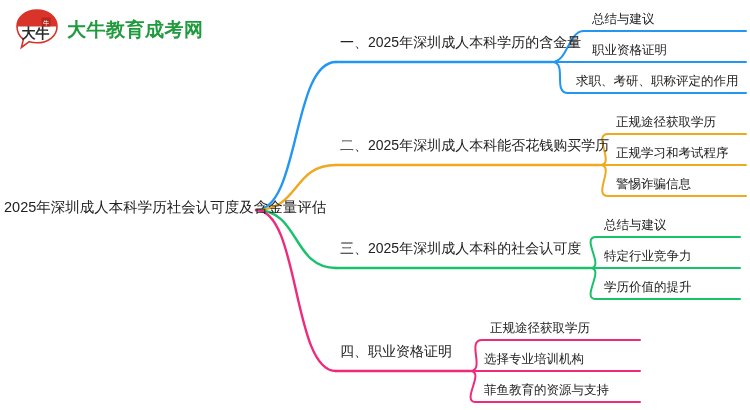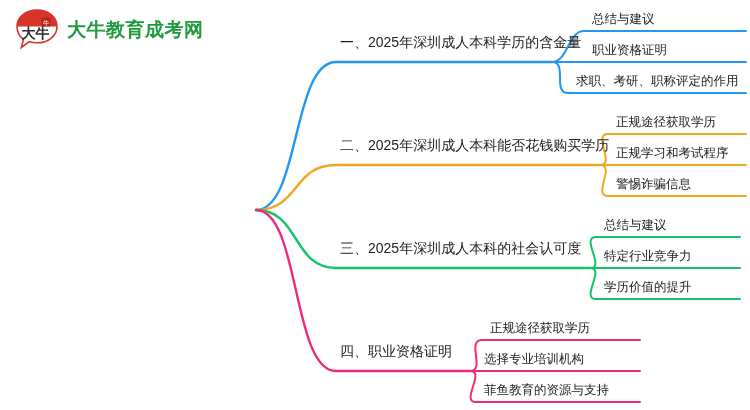--- a/index.html
+++ b/index.html
@@ -92,20 +92,21 @@
         <path d="M 336 371 L 470 371" stroke="#ef2a7b" stroke-width="2.4" fill="none" stroke-linecap="round"></path>
         <path d="M 470 371 C 486 371 466 340 482 340" stroke="#ef2a7b" stroke-width="2" fill="none" stroke-linecap="round"></path>
         <path d="M 482 340 L 640 340" stroke="#ef2a7b" stroke-width="2" fill="none" stroke-linecap="round"></path>
         <path d="M 470 371 C 486 371 460 371 476 371" stroke="#ef2a7b" stroke-width="2" fill="none" stroke-linecap="round"></path>
         <path d="M 476 371 L 640 371" stroke="#ef2a7b" stroke-width="2" fill="none" stroke-linecap="round"></path>
         <path d="M 470 371 C 486 371 460 402 476 402" stroke="#ef2a7b" stroke-width="2" fill="none" stroke-linecap="round"></path>
         <path d="M 476 402 L 640 402" stroke="#ef2a7b" stroke-width="2" fill="none" stroke-linecap="round"></path>
       </g>
   </svg>
 
+  <div class="root-label">2025年深圳成人本科学历社会认可度及含金量评估</div>
 
   <div id="label-layer">
       <div class="branch-label" style="left: 340px; top: 34px;">一、2025年深圳成人本科学历的含金量</div>
       <div class="leaf-label" style="left: 592px; top: 11px;">总结与建议</div>
       <div class="leaf-label" style="left: 592px; top: 42px;">职业资格证明</div>
       <div class="leaf-label" style="left: 576px; top: 73px;">求职、考研、职称评定的作用</div>
       <div class="branch-label" style="left: 340px; top: 137px;">二、2025年深圳成人本科能否花钱购买学历</div>
       <div class="leaf-label" style="left: 616px; top: 114px;">正规途径获取学历</div>
       <div class="leaf-label" style="left: 616px; top: 145px;">正规学习和考试程序</div>
       <div class="leaf-label" style="left: 616px; top: 176px;">警惕诈骗信息</div>

